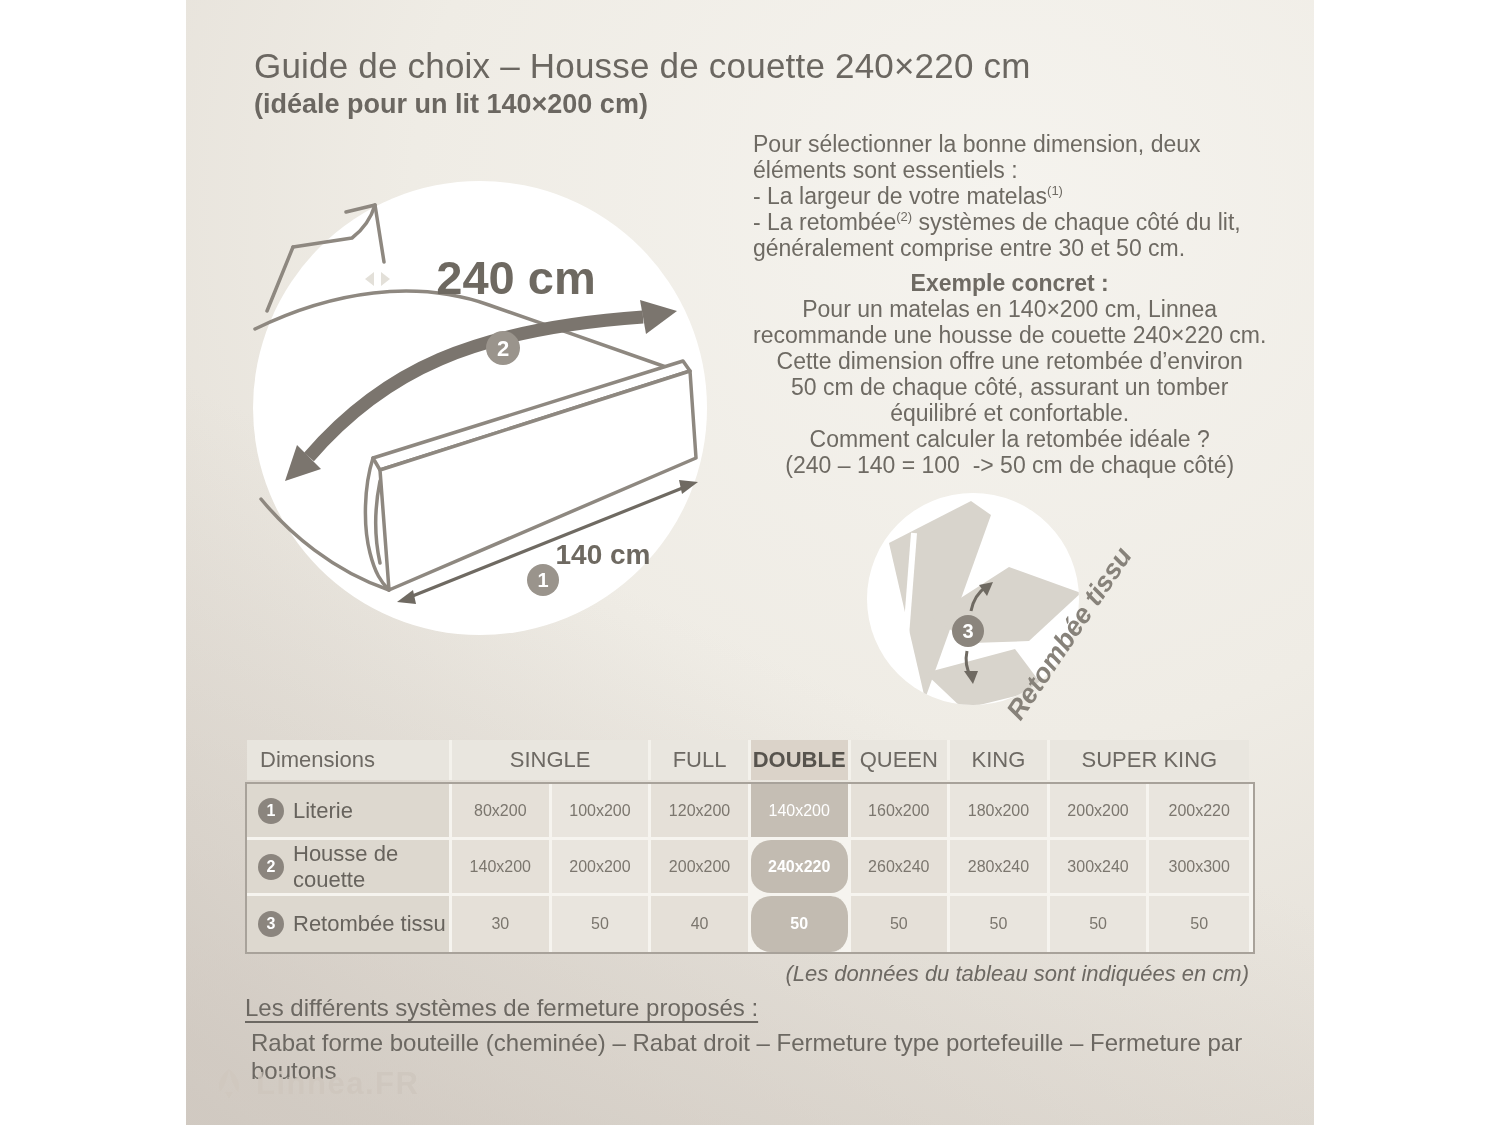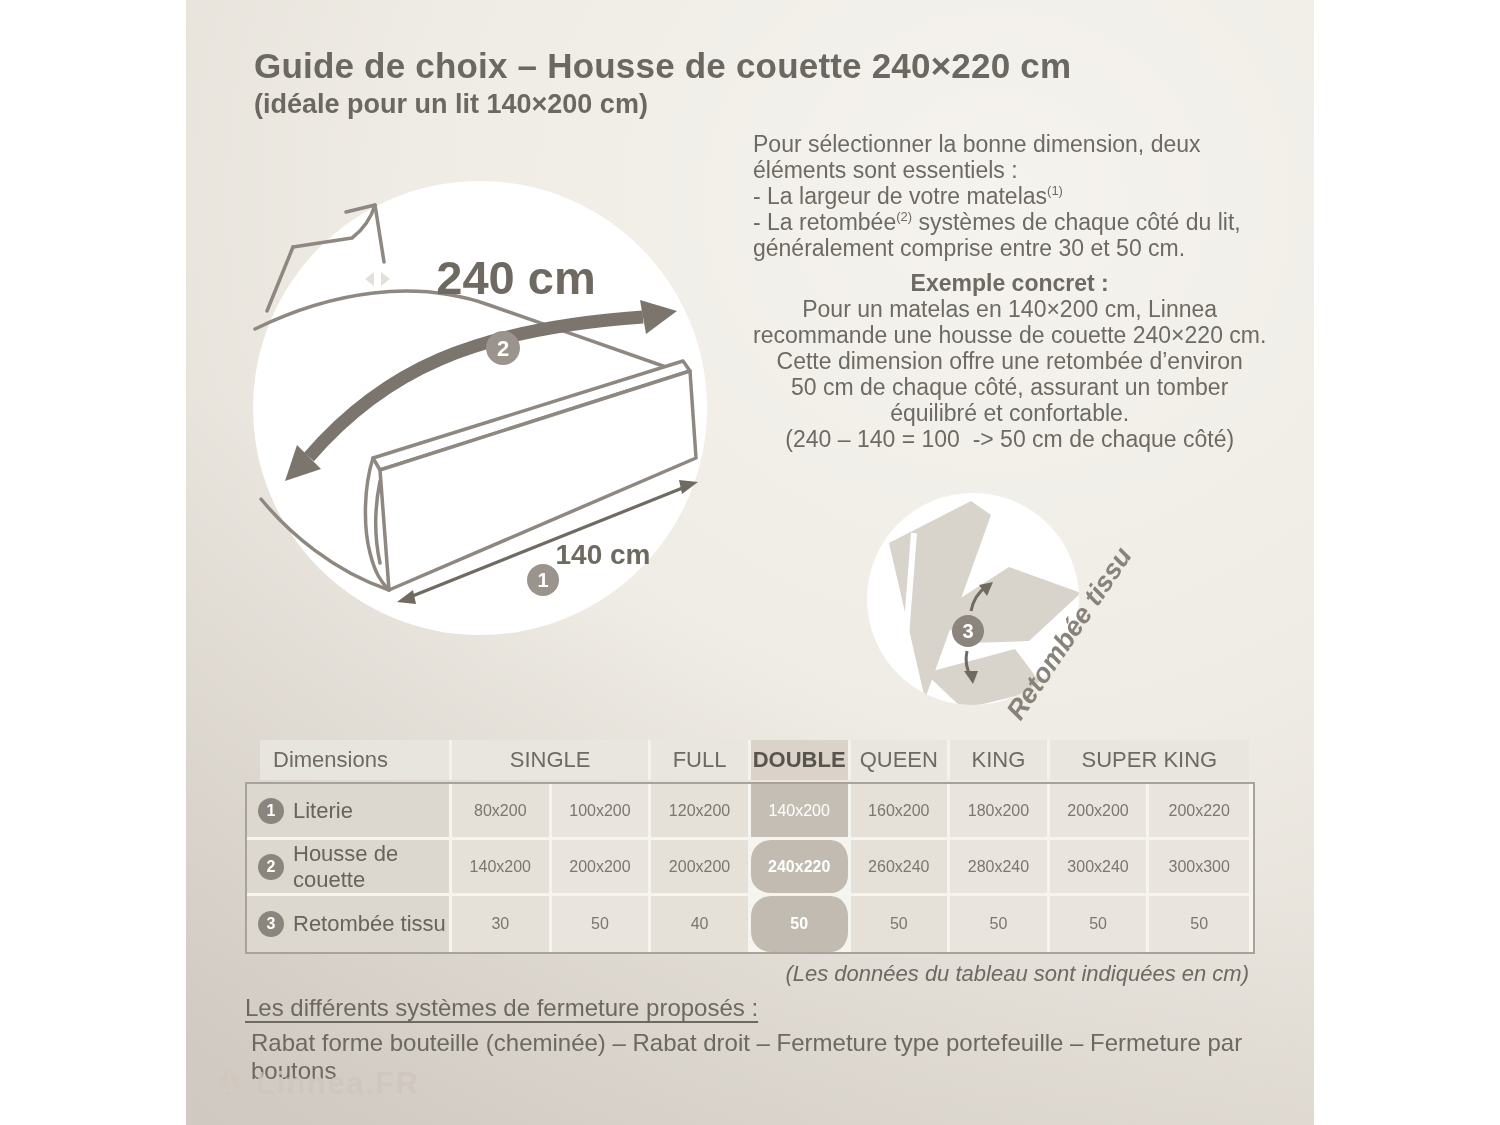--- a/index.html
+++ b/index.html
@@ -3,35 +3,35 @@
 <meta charset="utf-8">
 <style>
   html,body{margin:0;padding:0;background:#ffffff;}
   .stage{position:relative;width:1500px;height:1125px;background:#ffffff;overflow:hidden;
          font-family:"Liberation Sans","DejaVu Sans",sans-serif;}
   .canvas{position:absolute;left:186px;top:0;width:1128px;height:1125px;
           background:
             linear-gradient(205deg, rgba(207,199,191,0) 55%, rgba(200,192,184,0.55) 95%),
             radial-gradient(130% 120% at 72% 18%, #f5f3ee 0%, #efece5 40%, #e3ded6 72%, #d4cdc5 100%);}
   .abs{position:absolute;}
-  .title{font-size:35px;font-weight:bold;color:#6b6761;letter-spacing:0.2px;}
+  .title{font-size:35px;font-weight:normal;color:#6b6761;letter-spacing:0.2px;}
   .subtitle{font-size:27px;font-weight:bold;color:#6b6761;}
   .para{font-size:23px;color:#6e6a63;}
   .para .ln{line-height:26px;white-space:nowrap;}
   .para sup{font-size:13px;vertical-align:super;line-height:0;}
   .bold{font-weight:bold;}
   .rot-label{width:240px;height:32px;text-align:center;font-size:27px;font-weight:bold;
              font-style:italic;color:#87827a;transform:rotate(-56deg);}
   
   .tbl-head{display:grid;grid-template-columns:205px 199.25px 99.625px 99.625px 99.625px 99.625px 199.25px;
             height:40px;}
   .tbl-head .hc{background:#e9e6df;border-right:3px solid #f4f2ec;display:flex;align-items:center;
                 justify-content:center;font-size:22px;color:#6d6963;}
   .tbl-head .hc:last-child{border-right:none;}
-  .tbl-head .hc.first{justify-content:flex-start;padding-left:13px;background:#e8e5de;margin-left:13px;}
+  .tbl-head .hc.first{justify-content:flex-start;padding-left:13px;background:#e8e5de;}
   .tbl-head .hc.hl{background:#dbd3c9;color:#57534d;font-weight:bold;}
   .tbl-body{display:grid;grid-template-columns:205px repeat(8,99.625px);grid-template-rows:56px 56px 56px;
             width:1010px;box-sizing:border-box;border:2px solid #a8a29a;background:#f6f4ef;}
   .tbl-body .c{border-right:3px solid #f6f4ef;border-bottom:3px solid #f6f4ef;
                display:flex;align-items:center;justify-content:center;
                font-size:16px;color:#7b766e;background:#e5e0d8;}
   .tbl-body .c.lt{background:#e9e5de;}
   .tbl-body .c.rowlab{background:#ddd8cf;justify-content:flex-start;padding-left:11px;gap:9px;
                       font-size:22px;color:#67635d;}
   .tbl-body .c.hl{background:#c5beb4;color:#ffffff;}
@@ -63,20 +63,21 @@
       <div class="ln">généralement comprise entre 30 et 50 cm.</div>
     </div>
 
     <div class="abs para" style="left:567px;top:270px;text-align:center;">
       <div class="ln bold">Exemple concret :</div>
       <div class="ln">Pour un matelas en 140×200 cm, Linnea</div>
       <div class="ln">recommande une housse de couette 240×220 cm.</div>
       <div class="ln">Cette dimension offre une retombée d’environ</div>
       <div class="ln">50 cm de chaque côté, assurant un tomber</div>
       <div class="ln">équilibré et confortable.</div>
+      <div class="ln">Comment calculer la retombée idéale ?</div>
       <div class="ln">(240 – 140 = 100&nbsp; -&gt; 50 cm de chaque côté)</div>
     </div>
 
     <svg class="abs" style="left:67px;top:181px;" width="454" height="454" viewBox="0 0 454 454">
       <circle cx="227" cy="227" r="227" fill="#ffffff"></circle>
       <g stroke="#8e8880" stroke-width="3.5" fill="none" stroke-linecap="round" stroke-linejoin="round">
         <path d="M93,31 L122,24 L131,81"></path>
         <path d="M40,66 L99,57 Q116,44 122,24"></path>
         <path d="M40,66 L14,130"></path>
         <path d="M2,148 C80,110 162,98 236,124 C300,146 378,174 430,192"></path>

